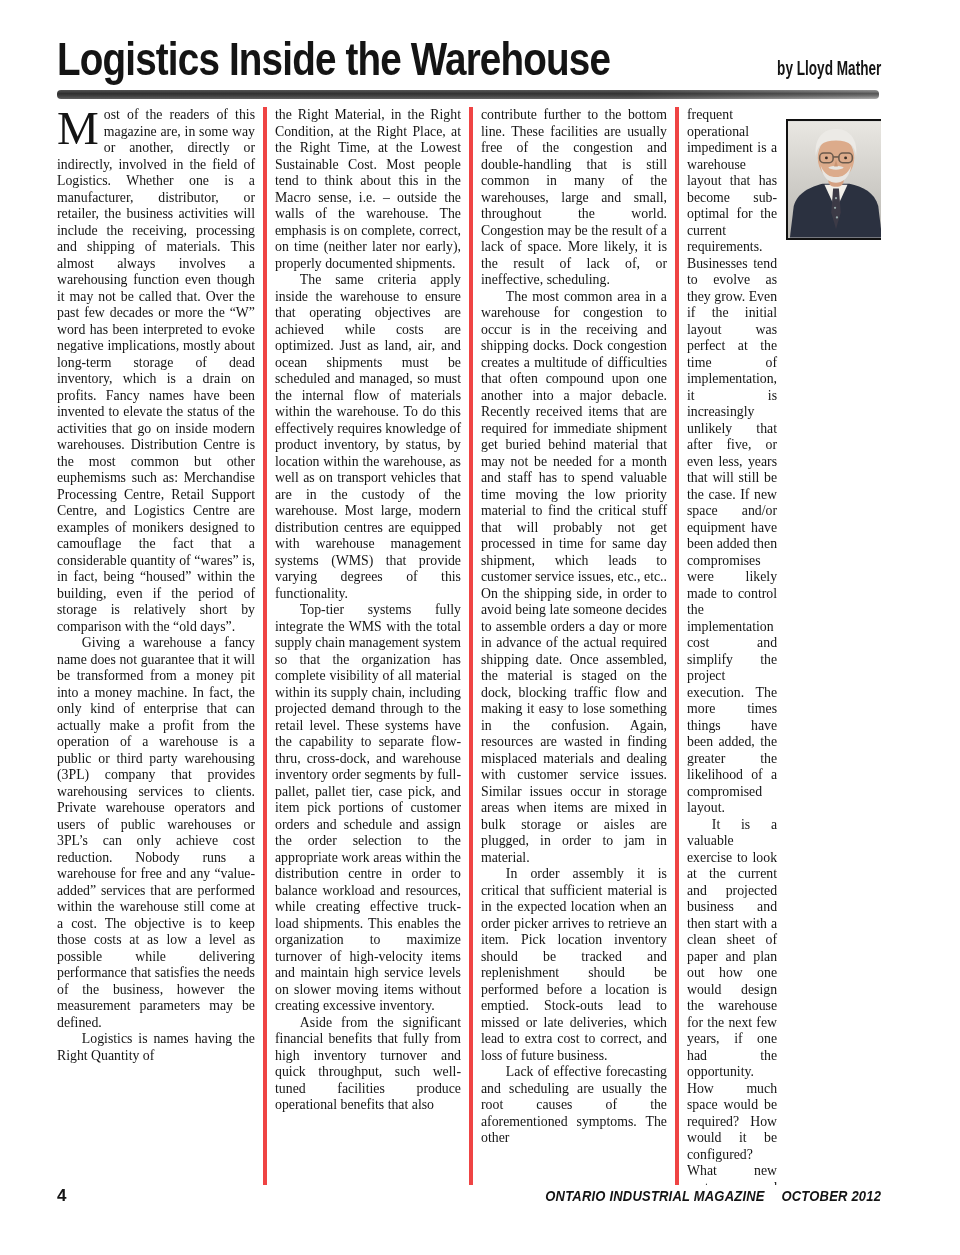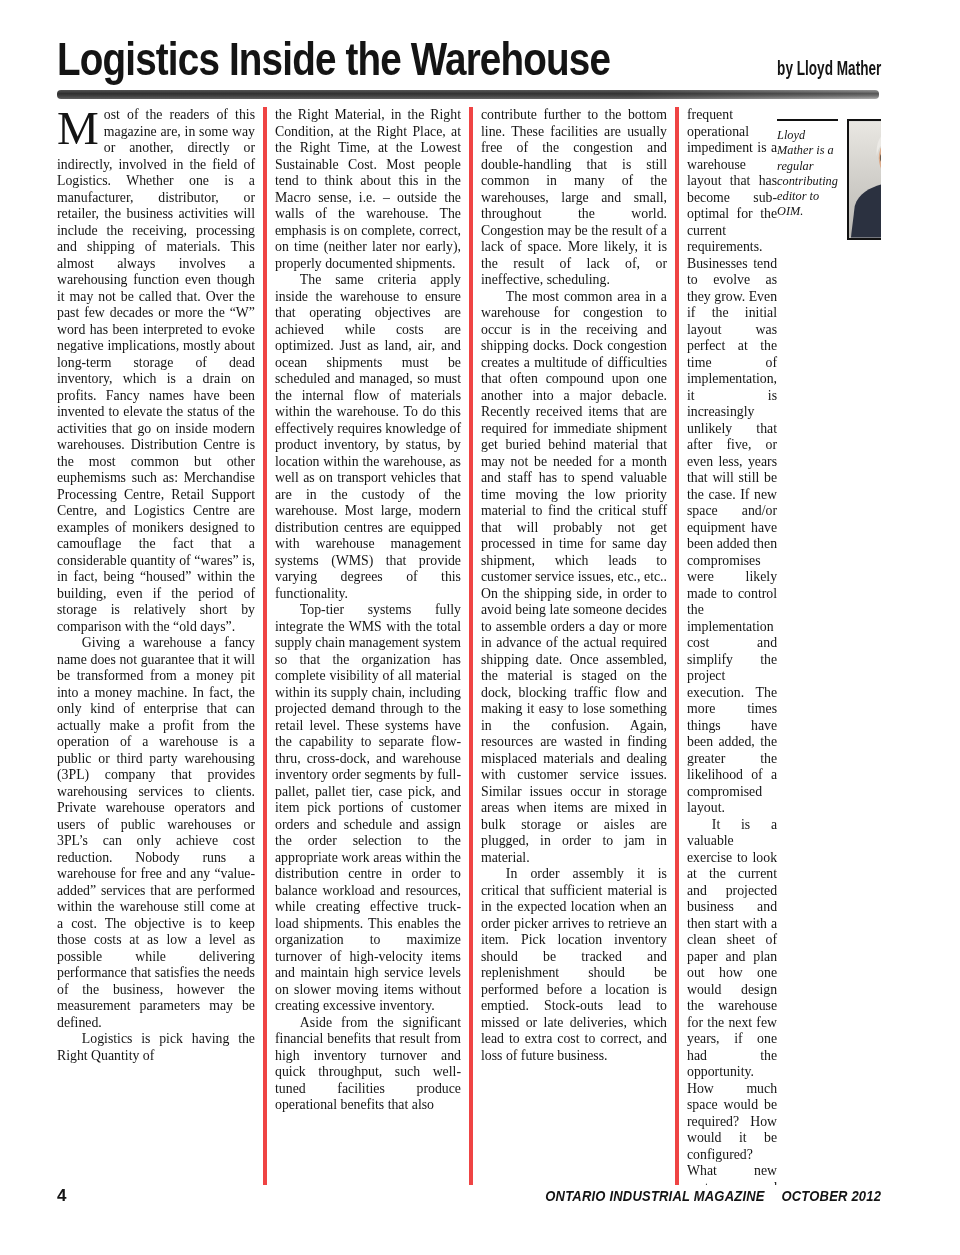--- a/index.html
+++ b/index.html
@@ -79,42 +79,42 @@
     <span class="title">Logistics Inside the Warehouse</span>
     <span class="byline">by Lloyd Mather</span>
   </div>
 
   <div class="divider-bar"></div>
 
   <div class="columns">
     <div class="col">
         <p class="para"><span class="dropcap">M</span>ost of the readers of this magazine are, in some way or another, directly or indirectly, involved in the field of Logistics. Whether one is a manufacturer, distributor, or retailer, the business activities will include the receiving, processing and shipping of materials. This almost always involves a warehousing function even though it may not be called that.  Over the past few decades or more the “W” word has been interpreted to evoke negative implications, mostly about long-term storage of dead inventory, which is a drain on profits.  Fancy names have been invented to elevate the status of the activities that go on inside modern warehouses.  Distribution Centre is the most common but other euphemisms such as: Merchandise Processing Centre, Retail Support Centre, and Logistics Centre are examples of monikers designed to camouflage the fact that a considerable quantity of “wares” is, in fact, being “housed” within the building, even if the period of storage is relatively short by comparison with the “old days”.</p>
         <p class="para indent">Giving a warehouse a fancy name does not guarantee that it will be transformed from a money pit into a money machine.  In fact, the only kind of enterprise that can actually make a profit from the operation of a warehouse is a public or third party warehousing (3PL) company that provides warehousing services to clients.  Private warehouse operators and users of public warehouses or 3PL’s can only achieve cost reduction.  Nobody runs a warehouse for free and any “value-added” services that are performed within the warehouse still come at a cost.  The objective is to keep those costs at as low a level as possible while delivering performance that satisfies the needs of the business, however the measurement parameters may be defined.</p>
-        <p class="para indent">Logistics is pick having the Right Quantity of</p>
+        <p class="para indent">Logistics is names having the Right Quantity of</p>
       </div>
     <div class="col">
         <p class="para">the Right Material, in the Right Condition, at the Right Place, at the Right Time, at the Lowest Sustainable Cost.  Most people tend to think about this in the Macro sense, i.e. – outside the walls of the warehouse.  The emphasis is on complete, correct, on time (neither later nor early), properly documented shipments.</p>
         <p class="para indent">The same criteria apply inside the warehouse to ensure that operating objectives are achieved while costs are optimized.  Just as land, air, and ocean shipments must be scheduled and managed, so must the internal flow of materials within the warehouse. To do this effectively requires knowledge of product inventory, by status, by location within the warehouse, as well as on transport vehicles that are in the custody of the warehouse.  Most large, modern distribution centres are equipped with warehouse management systems (WMS) that provide varying degrees of this functionality.</p>
         <p class="para indent">Top-tier systems fully integrate the WMS with the total supply chain management system so that the organization has complete visibility of all material within its supply chain, including projected demand through to the retail level.  These systems have the capability to separate flow-thru, cross-dock, and warehouse inventory order segments by full-pallet, pallet tier, case pick, and item pick portions of customer orders and schedule and assign the order selection to the appropriate work areas within the distribution centre in order to balance workload and resources, while creating effective truck-load shipments.  This enables the organization to maximize turnover of high-velocity items and maintain high service levels on slower moving items without creating excessive inventory.</p>
-        <p class="para indent">Aside from the significant financial benefits that result from high inventory turnover and quick throughput, such well-tuned facilities produce operational benefits that also</p>
+        <p class="para indent">Aside from the significant financial benefits that fully from high inventory turnover and quick throughput, such well-tuned facilities produce operational benefits that also</p>
       </div>
     <div class="col">
         <p class="para">contribute further to the bottom line.  These facilities are usually free of the congestion and double-handling that is still common in many of the warehouses, large and small, throughout the world.  Congestion may be the result of a lack of space.  More likely, it is the result of lack of, or ineffective, scheduling.</p>
         <p class="para indent">The most common area in a warehouse for congestion to occur is in the receiving and shipping docks.  Dock congestion creates a multitude of difficulties that often compound upon one another into a major debacle.   Recently received items that are required for immediate shipment get buried behind material that may not be needed for a month and staff has to spend valuable time moving the low priority material to find the critical stuff that will probably not get processed in time for same day shipment, which leads to customer service issues, etc., etc..  On the shipping side, in order to avoid being late someone decides to assemble orders a day or more in advance of the actual required shipping date.  Once assembled, the material is staged on the dock, blocking traffic flow and making it easy to lose something in the confusion.   Again, resources are wasted in finding misplaced materials and dealing with customer service issues.  Similar issues occur in storage areas when items are mixed in bulk storage or aisles are plugged, in order to jam in material.</p>
         <p class="para indent">In order assembly it is critical that sufficient material is in the expected location when an order picker arrives to retrieve an item.  Pick location inventory should be tracked and replenishment should be performed before a location is emptied.   Stock-outs lead to missed or late deliveries, which lead to extra cost to correct, and loss of future business.</p>
+        <p class="para indent">Lack of effective forecasting and scheduling are usually the root causes of the aforementioned symptoms.  The other</p>
       </div>
     <div class="col">
       <div>
           <p class="para">frequent operational impediment is a warehouse layout that has become sub-optimal for the current requirements.  Businesses tend to evolve as they grow.  Even if the initial layout was perfect at the time of implementation, it is increasingly unlikely that after five, or even less, years that will still be the case.  If new space and/or equipment have been added then compromises were likely made to control the implementation cost and simplify the project execution.  The more times things have been added, the greater the likelihood of a compromised layout.</p>
           <p class="para indent">It is a valuable exercise to look at the current and projected business and then start with a clean sheet of paper and plan out how one would design the warehouse for the next few years, if one had the opportunity.  How much space would be required?    How would it be configured? What new systems and procedures would be included?  What would be the operating costs? Then compare the result to the existing.  In extreme cases, it may prove that the time to relocate has arrived or is definitely on the radar.  More likely, there will be some features of the new layout that can be implemented within the existing facility to improve space utilization, traffic flow, and productivity.  To ensure the completeness and accuracy of this exercise it is a good idea to engage an outside party to assist with the exercise.  Fresh eyes and ears add an element of objectivity and bring along ideas that may not easily come to the surface for folks who are immersed in the present state of affairs.</p>
           <p class="para indent">Maybe you will be able to turn your warehouse into a Logistics Centre. <span class="oim-badge" style="background: rgb(0, 0, 0); color: rgb(255, 255, 255);">OIM</span></p>
         </div>
       <div class="bio">
         <div class="bio-text">
-          <p>Lloyd Mather is a regular contributing editor to OIM.</p>
         </div>
         <div class="bio-photo">
           <svg viewBox="0 0 100 121" xmlns="http://www.w3.org/2000/svg">
             <defs>
               <linearGradient id="bg" x1="0" y1="0" x2="0" y2="1">
                 <stop offset="0" stop-color="#e9e7e2"></stop>
                 <stop offset="1" stop-color="#b9b7b2"></stop>
               </linearGradient>
             </defs>
             <rect x="0" y="0" width="100" height="121" fill="url(#bg)"></rect>

